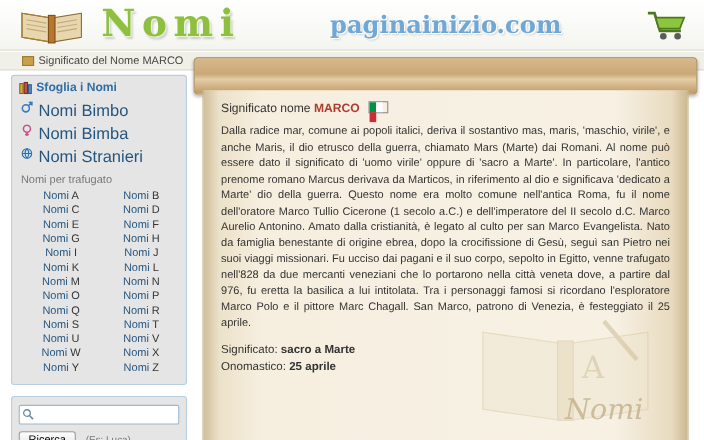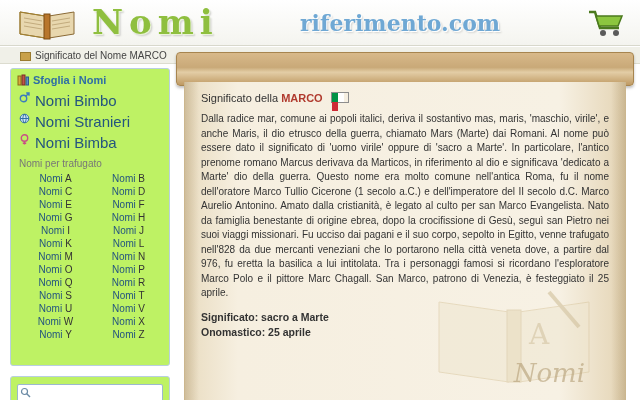--- a/index.html
+++ b/index.html
@@ -45,23 +45,23 @@
   }
   .breadcrumb .bc-ico { display:inline-block; width:11px; height:9px; background:#c9a14a;
     border:1px solid #9a7a2e; vertical-align:middle; margin-right:4px; }
 
   
   .sidebar {
     position:absolute; left:10px; top:68px; width:160px;
   }
   .panel {
     border:1px solid #b9cfe0;
-    background:#bef264;
+    background:#e5e5e5;
     border-radius:3px;
-    padding:5px 6px 24px 6px;
+    padding:5px 6px 8px 6px;
     margin-bottom:10px;
   }
   .panel-title {
     font-weight:bold; font-size:11px; color:#2f6ea5;
     padding:0 0 4px 16px; position:relative;
   }
   .panel-title .t-ico {
     position:absolute; left:0; top:0px; width:12px; height:12px;
   }
   .nav-item {
@@ -131,37 +131,37 @@
   .flag { display:inline-block; width:18px; height:11px; vertical-align:-1px; margin-left:5px;
     border:1px solid #8d8d8d; }
   .flag i { display:block; float:left; width:6px; height:9px; }
   .f1 { background:#009246; } .f2 { background:#ffffff; } .f3 { background:#ce2b37; }
   .para {
     font-size:10px; line-height:1.45; color:#333; text-align:justify; margin:0 0 9px 0;
     position:relative; z-index:2;
   }
   .attrs { position:relative; z-index:2; }
   .attr { font-size:10.5px; line-height:1.45; color:#333; }
-  .attr .k { font-weight:bold; }
+  .attr .k { font-weight:normal; }
   .attr .v { font-weight:bold; }
 </style>
 </head>
 <body>
 
 <div class="header">
   <svg class="book-icon" viewBox="0 0 58 34">
     <path d="M2 6 L27 10 L27 32 L2 28 Z" fill="#e8d7ae" stroke="#8a6a36"></path>
     <path d="M56 6 L31 10 L31 32 L56 28 Z" fill="#e8d7ae" stroke="#8a6a36"></path>
     <path d="M2 6 L27 10 L27 32 L2 28 Z" fill="none" stroke="#a3822f"></path>
     <rect x="26" y="8" width="6" height="25" fill="#b8762c" stroke="#7d4d13"></rect>
     <path d="M6 12 L24 15 M6 16 L24 19 M6 20 L24 23" stroke="#c2ab7d" fill="none"></path>
     <path d="M34 15 L52 12 M34 19 L52 16 M34 23 L52 20" stroke="#c2ab7d" fill="none"></path>
   </svg>
   <div class="logo-nomi">Nomi</div>
-  <div class="logo-pagina">riferimento.com</div>
+  <div class="logo-pagina">paginainizio.com</div>
   <svg class="cart-icon" viewBox="0 0 40 30">
     <path d="M3 4 L9 4 L14 20 L33 20" stroke="#4b7a1e" stroke-width="2.5" fill="none"></path>
     <path d="M10 8 L36 8 L32 18 L13 18 Z" fill="#8cc63f" stroke="#4b7a1e" stroke-width="1.5"></path>
     <circle cx="17" cy="25" r="3" fill="#5b5b5b"></circle>
     <circle cx="30" cy="25" r="3" fill="#5b5b5b"></circle>
   </svg>
 </div>
 
 <div class="breadcrumb">
   <span class="bc-ico"></span><span>Significato del Nome MARCO</span>
@@ -181,31 +181,31 @@
 
     <div class="nav-item">
       <svg class="n-ico" viewBox="0 0 11 11">
         <circle cx="4.5" cy="6.5" r="3.2" fill="none" stroke="#3a7bbf" stroke-width="1.4"></circle>
         <path d="M7 4 L10 1 M7.2 1 L10 1 L10 3.8" stroke="#3a7bbf" stroke-width="1.4" fill="none"></path>
       </svg>
       <span>Nomi Bimbo</span>
     </div>
     <div class="nav-item">
       <svg class="n-ico" viewBox="0 0 11 11">
+        <circle cx="5.5" cy="4" r="3.2" fill="none" stroke="#c94f86" stroke-width="1.4"></circle>
+        <path d="M5.5 7.4 L5.5 10.6 M3.8 9.2 L7.2 9.2" stroke="#c94f86" stroke-width="1.4"></path>
+      </svg>
+      <span>Nomi Bimba</span>
+    </div>
+    <div class="nav-item">
+      <svg class="n-ico" viewBox="0 0 11 11">
         <circle cx="5.5" cy="5.5" r="4.3" fill="#cfe6f5" stroke="#2f6ea5"></circle>
         <path d="M1.2 5.5 H9.8 M5.5 1.2 C3.3 3.5 3.3 7.5 5.5 9.8 C7.7 7.5 7.7 3.5 5.5 1.2" fill="none" stroke="#2f6ea5"></path>
       </svg>
       <span>Nomi Stranieri</span>
-    </div>
-    <div class="nav-item">
-      <svg class="n-ico" viewBox="0 0 11 11">
-        <circle cx="5.5" cy="4" r="3.2" fill="none" stroke="#c94f86" stroke-width="1.4"></circle>
-        <path d="M5.5 7.4 L5.5 10.6 M3.8 9.2 L7.2 9.2" stroke="#c94f86" stroke-width="1.4"></path>
-      </svg>
-      <span>Nomi Bimba</span>
     </div>
 
     <div class="sub-label">Nomi per trafugato</div>
     <div class="letters">
       <div class="letter-cell"><span>Nomi</span> <b>A</b></div>
       <div class="letter-cell"><span>Nomi</span> <b>B</b></div>
       <div class="letter-cell"><span>Nomi</span> <b>C</b></div>
       <div class="letter-cell"><span>Nomi</span> <b>D</b></div>
       <div class="letter-cell"><span>Nomi</span> <b>E</b></div>
       <div class="letter-cell"><span>Nomi</span> <b>F</b></div>
@@ -252,21 +252,21 @@
     <svg class="wm" viewBox="0 0 170 120">
       <path d="M10 30 L80 40 L80 110 L10 100 Z" fill="#efe6cf" stroke="#d6c39a"></path>
       <path d="M160 30 L90 40 L90 110 L160 100 Z" fill="#efe6cf" stroke="#d6c39a"></path>
       <rect x="78" y="38" width="14" height="72" fill="#e3d5b0" stroke="#d0bc92"></rect>
       <text x="100" y="72" font-family="DejaVu Serif, serif" font-size="28" fill="#c9b68c">A</text>
       <path d="M120 20 L150 55" stroke="#c9b68c" stroke-width="4"></path>
     </svg>
     <div class="wm-text">Nomi</div>
 
     <div class="doc-title">
-      <span>Significato della</span>
+      <span>Significato nome</span>
       <b>MARCO</b>
       <span class="flag"><i class="f1"></i><i class="f2"></i><i class="f3"></i></span>
     </div>
 
     <p class="para">Dalla radice mar, comune ai popoli italici, deriva il sostantivo mas, maris, 'maschio, virile', e anche Maris, il dio etrusco della guerra, chiamato Mars (Marte) dai Romani. Al nome può essere dato il significato di 'uomo virile' oppure di 'sacro a Marte'. In particolare, l'antico prenome romano Marcus derivava da Marticos, in riferimento al dio e significava 'dedicato a Marte' dio della guerra. Questo nome era molto comune nell'antica Roma, fu il nome dell'oratore Marco Tullio Cicerone (1 secolo a.C.) e dell'imperatore del II secolo d.C. Marco Aurelio Antonino. Amato dalla cristianità, è legato al culto per san Marco Evangelista. Nato da famiglia benestante di origine ebrea, dopo la crocifissione di Gesù, seguì san Pietro nei suoi viaggi missionari. Fu ucciso dai pagani e il suo corpo, sepolto in Egitto, venne trafugato nell'828 da due mercanti veneziani che lo portarono nella città veneta dove, a partire dal 976, fu eretta la basilica a lui intitolata. Tra i personaggi famosi si ricordano l'esploratore Marco Polo e il pittore Marc Chagall. San Marco, patrono di Venezia, è festeggiato il 25 aprile.</p>
 
     <div class="attrs">
       <div class="attr"><span class="k">Significato:</span> <span class="v">sacro a Marte</span></div>
       <div class="attr"><span class="k">Onomastico:</span> <span class="v">25 aprile</span></div>
 

